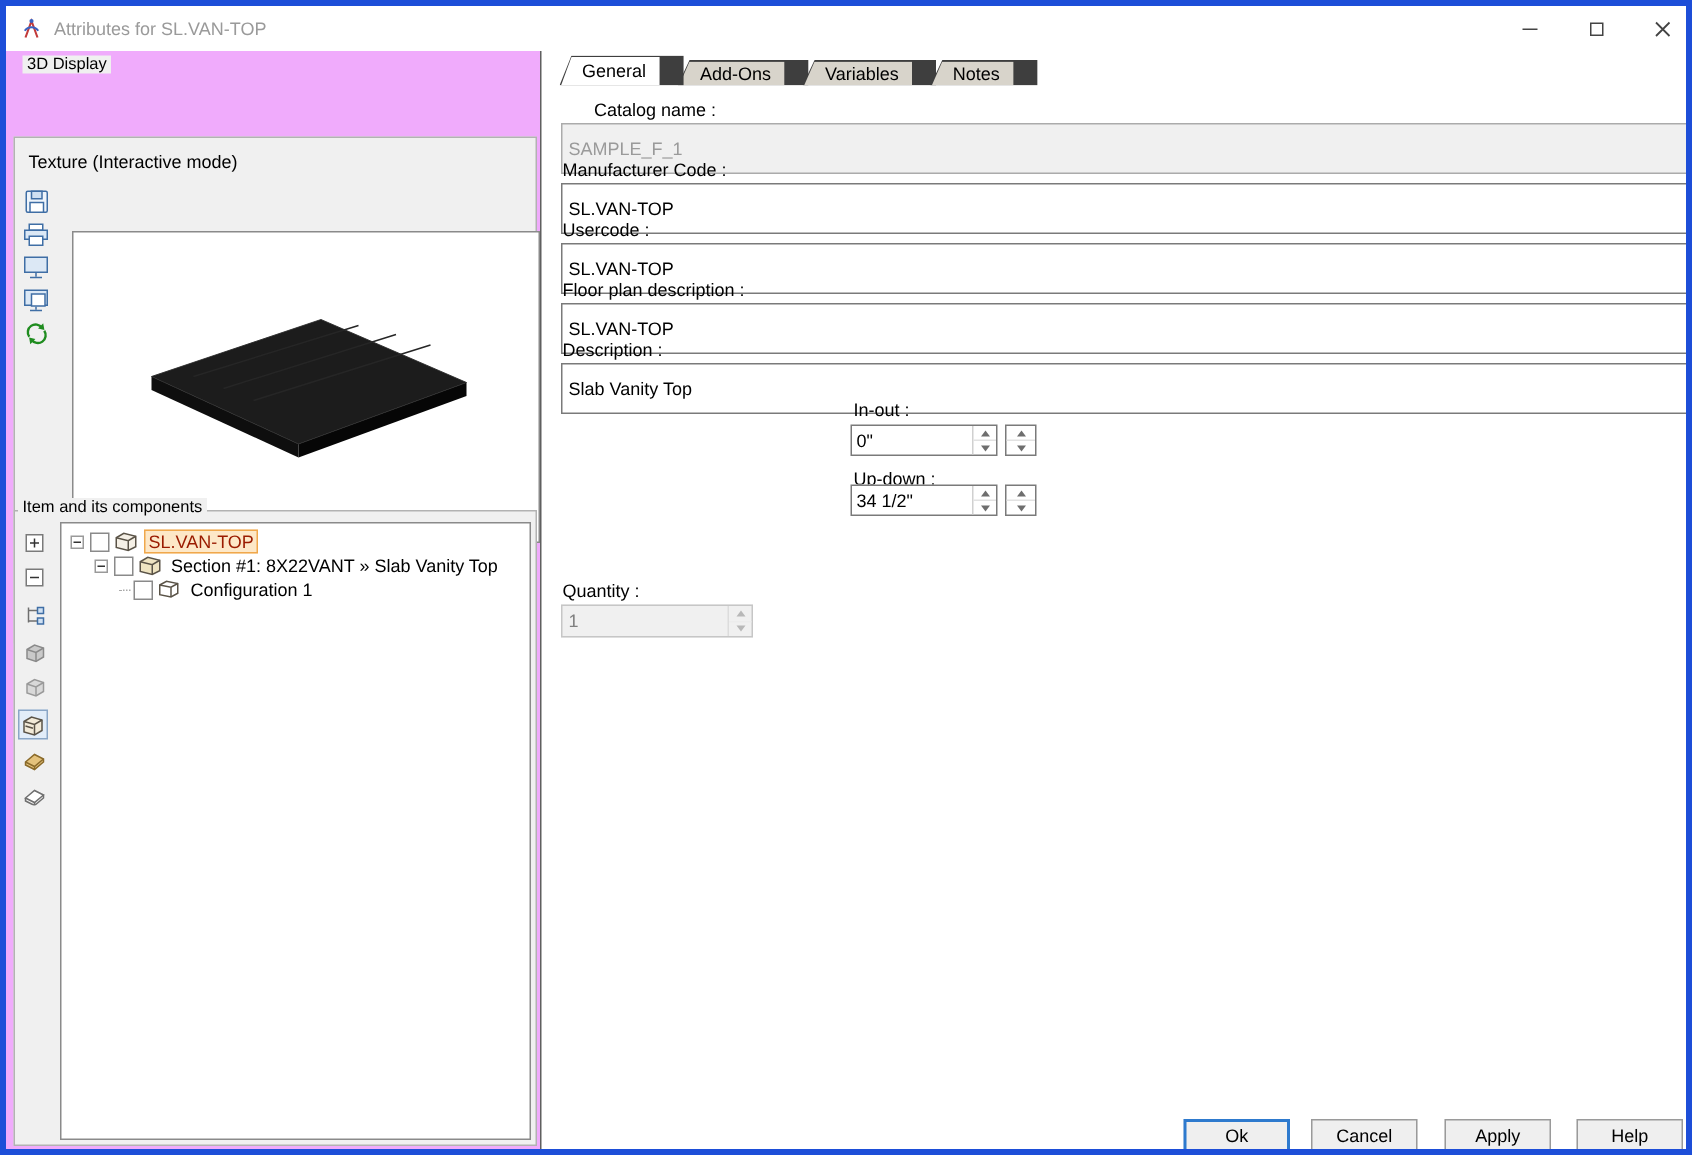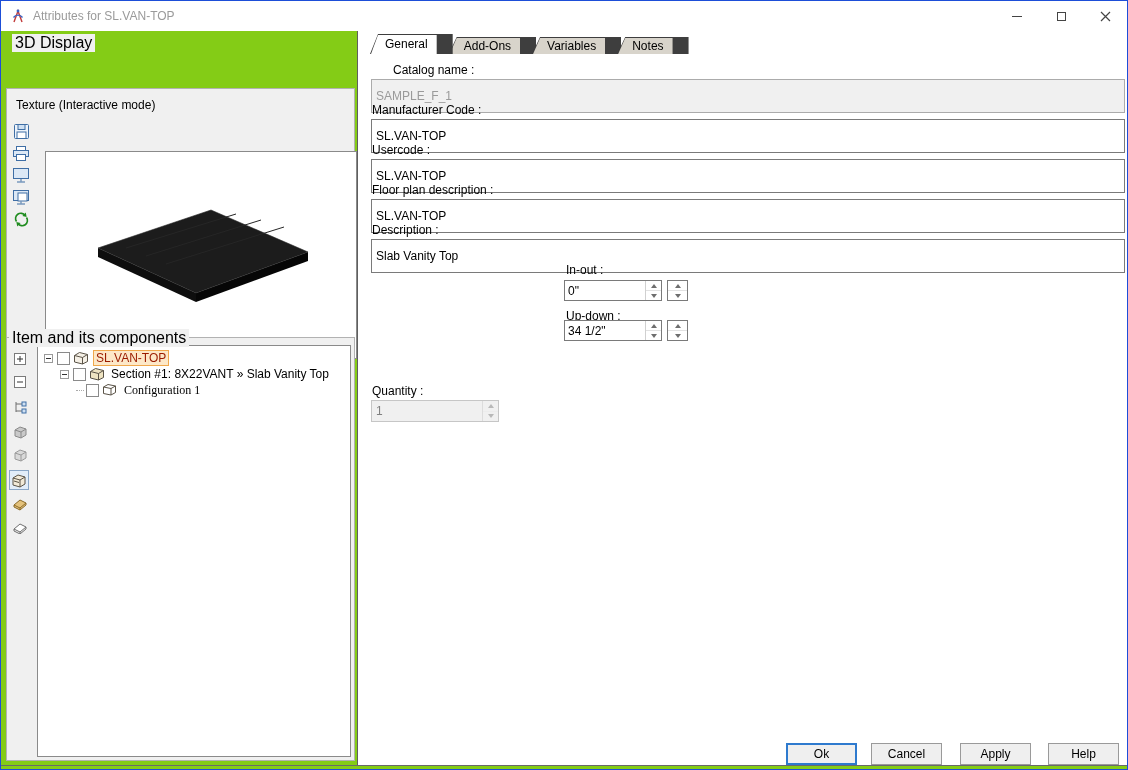--- a/index.html
+++ b/index.html
@@ -1,28 +1,28 @@
 <!DOCTYPE html>
 <html><head>
 <meta charset="utf-8">
 <style>
   html,body{margin:0;padding:0;background:#cfcfcf;font-family:"Liberation Sans",sans-serif;font-size:12px;color:#000;}
-  .window{position:relative;width:1128px;height:770px;background:#84cc16;border:1px solid #1d4ed8;box-sizing:border-box;overflow:hidden;}
+  .window{position:relative;width:1128px;height:770px;background:#f0abfc;border:4px solid #1d4ed8;box-sizing:border-box;overflow:hidden;}
 
   
   .titlebar{position:absolute;left:0;top:0;right:0;height:30px;background:#ffffff;}
   .app-icon{position:absolute;left:9px;top:7px;width:16px;height:16px;}
   .title-text{position:absolute;left:32px;top:8px;color:#9a9a9a;font-size:12px;}
   .winctrl{position:absolute;top:0;width:45px;height:30px;display:flex;align-items:center;justify-content:center;}
   .min-glyph{width:10px;height:1px;background:#444;}
   .max-glyph{width:9px;height:9px;border:1px solid #444;box-sizing:border-box;}
 
   
   .groupbox{position:absolute;border:1px solid #b2b2b2;box-sizing:border-box;background:#f0f0f0;}
-  .group-label{position:absolute;background:#f0f0f0;padding:0 3px;z-index:3;font-size:16px;}
+  .group-label{position:absolute;background:#f0f0f0;padding:0 3px;z-index:3;font-size:11px;}
 
   .vtool{position:absolute;width:20px;height:20px;display:flex;align-items:center;justify-content:center;}
   .vtool.pressed{border:1px solid #8aa6c6;background:#e2edf9;box-sizing:border-box;}
 
   .preview{position:absolute;left:38px;top:62px;width:312px;height:208px;background:#ffffff;border:1px solid #8a8a8a;box-sizing:border-box;}
 
   .slider-track{position:absolute;left:42px;top:288px;width:302px;height:4px;background:#ececec;border:1px solid #d6d6d6;box-sizing:border-box;}
   .slider-thumb{position:absolute;left:100px;top:280px;width:11px;height:19px;background:#2c6fbb;clip-path:polygon(0 0,100% 0,100% 68%,50% 100%,0 68%);}
 
   
@@ -230,21 +230,21 @@
         </span>
       <span class="checkbox"></span>
       <span class="ticon">
         <svg width="16" height="14" viewBox="0 0 16 14">
           <path d="M1.5 4.5 L6.5 1.5 L14.5 3.5 L14.5 10.5 L9.5 13 L1.5 11 Z" fill="#efe4c2" stroke="#5a5347"></path>
           <path d="M1.5 4.5 L9.5 6.5 L14.5 3.5 M9.5 6.5 L9.5 13" fill="none" stroke="#5a5347"></path>
         </svg>
       </span>
       <span class="tlabel">Section #1: 8X22VANT » Slab Vanity Top</span>
     </div>
-    <div class="trow" style="top:36px;left:38px;font-family:Liberation Serif, serif;">
+    <div class="trow" style="top:36px;left:38px;">
       <span class="dotstub"></span>
       <span class="checkbox"></span>
       <span class="ticon">
         <svg width="15" height="13" viewBox="0 0 15 13">
           <path d="M1.5 4 L6 1.5 L13.5 3 L13.5 9.5 L9 12 L1.5 10.5 Z" fill="#ffffff" stroke="#5a5347"></path>
           <path d="M1.5 4 L9 5.5 L13.5 3 M9 5.5 L9 12" fill="none" stroke="#5a5347"></path>
         </svg>
       </span>
       <span class="tlabel">Configuration 1</span>
     </div>

